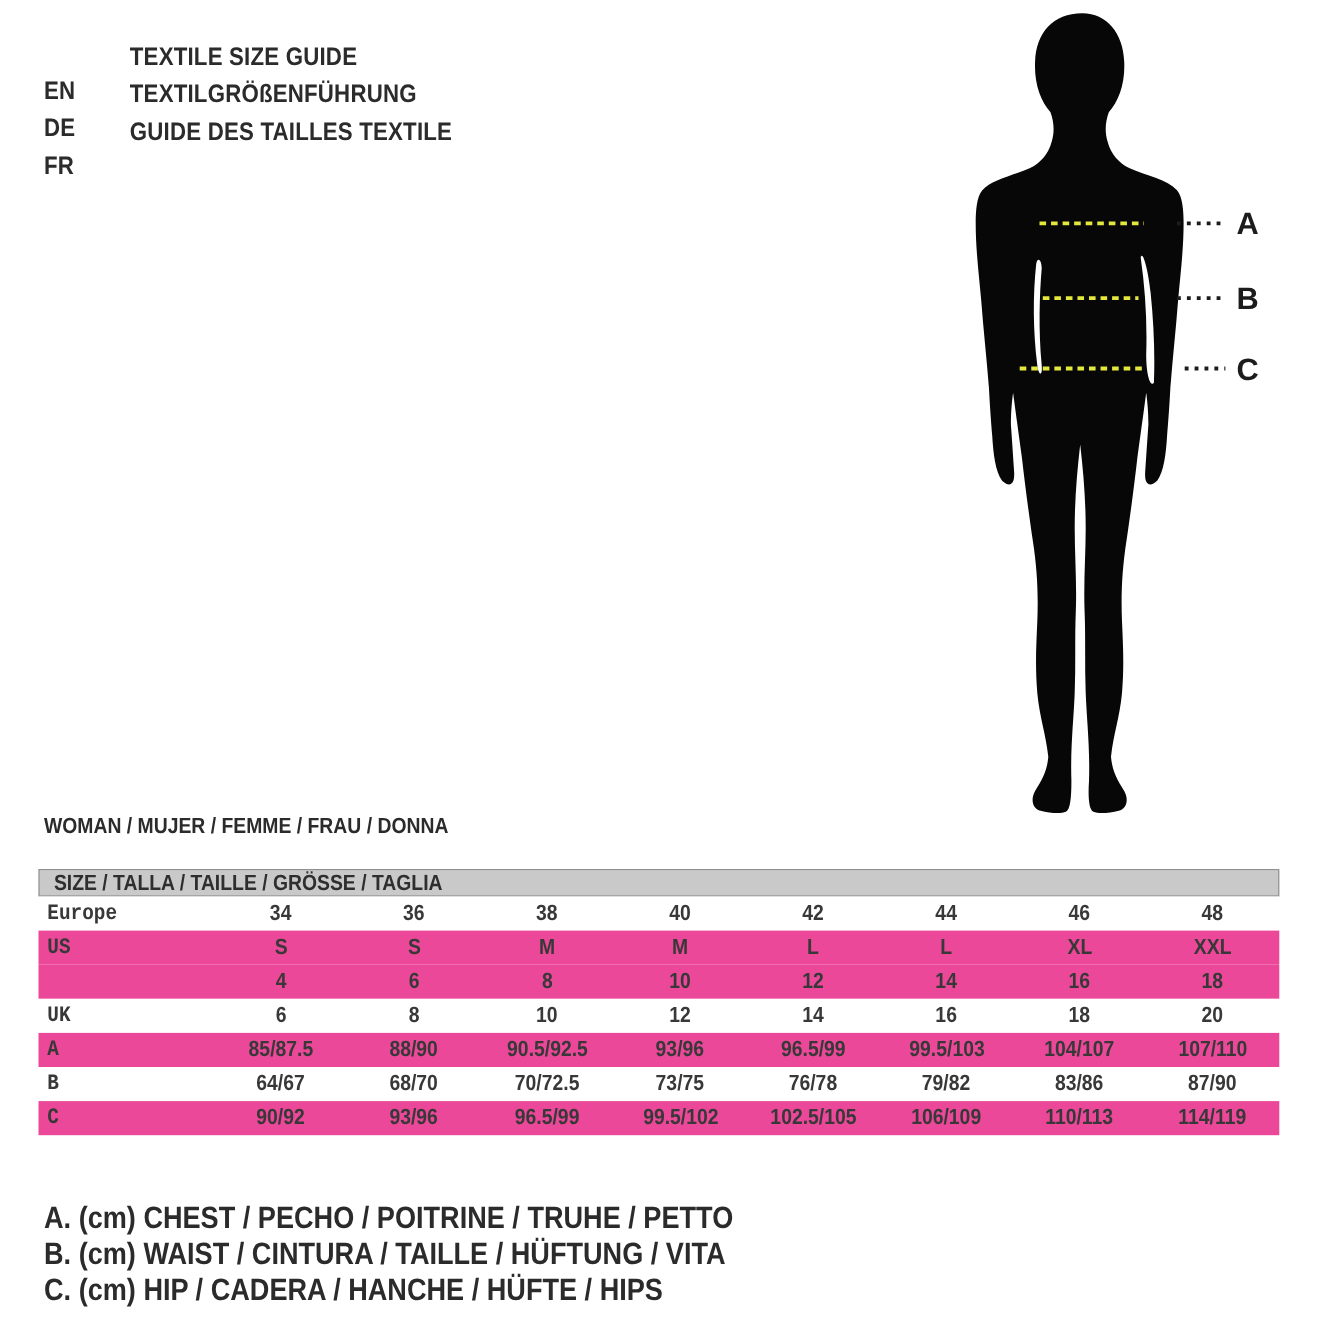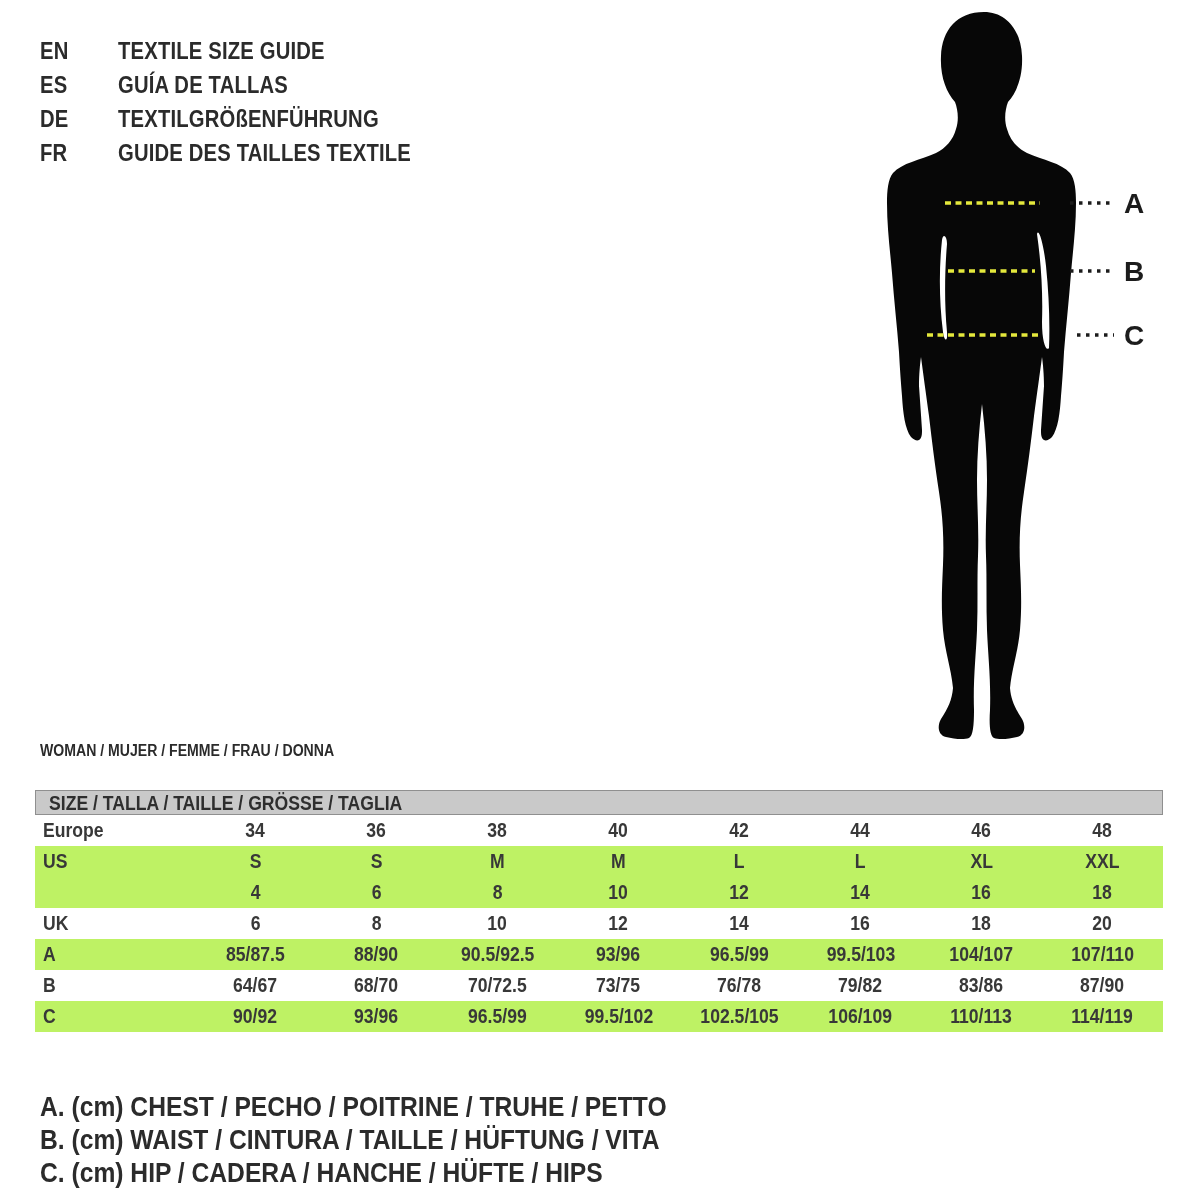--- a/index.html
+++ b/index.html
@@ -9,55 +9,54 @@
     font-family:"Liberation Sans", sans-serif;
     color:#2b2b2b;
     -webkit-font-smoothing:antialiased;
   }
   .cond   { display:inline-block; transform:scaleX(0.88); transform-origin:0 50%; white-space:nowrap; }
   .cond-c { display:inline-block; transform:scaleX(0.88); transform-origin:50% 50%; white-space:nowrap; }
 
   
   .lang-list { position:absolute; left:40px; top:34px; }
   .lang-row  { height:34px; line-height:34px; font-size:23px; font-weight:bold; }
-  .lang-code { display:inline-block; width:78px; vertical-align:top; }
+  .lang-code { display:inline-block; width:78px; vertical-align:top;margin-top:31px; }
   .lang-code .cond, .lang-label .cond { letter-spacing:0.2px; }
 
   
   .figure-wrap { position:absolute; left:860px; top:0; width:340px; height:760px; }
 
   
   .section-title {
     position:absolute; left:40px; top:736px; height:30px; line-height:30px;
-    font-size:16px; font-weight:bold;
+    font-size:20px; font-weight:bold;
   }
 
   
   .size-table { position:absolute; left:35px; top:790px; width:1128px; }
   .thead {
     height:25px; line-height:24px; background:#c9c9c9;
     border:1px solid #8f8f8f; box-sizing:border-box;
     font-size:20px; font-weight:bold; padding-left:13px; color:#2e2e2e;
   }
   .trow { display:flex; height:31px; line-height:31px; background:#ffffff; }
-  .trow.shaded { background:#bef264;justify-content:space-between; }
+  .trow.shaded { background:#ec4899;justify-content:space-between; }
   .tcell { font-size:20px; font-weight:bold; color:#383838; }
-  .tcell.label { width:160px; padding-left:8px; box-sizing:border-box; text-align:left; }
+  .tcell.label { width:160px; padding-left:8px; box-sizing:border-box; text-align:left;font-family:Liberation Mono, monospace; }
   .tcell.val { width:121px; text-align:center;text-decoration:underline; }
 
   
   .legend { position:absolute; left:40px; top:1090px; }
   .legend-line { height:33px; line-height:33px; font-size:28px; font-weight:bold; }
 </style>
 </head>
 <body>
 
 <div class="lang-list">
     <div class="lang-row"><span class="lang-code"><span class="cond">EN</span></span><span class="lang-label"><span class="cond">TEXTILE SIZE GUIDE</span></span></div>
-    <div class="lang-row"><span class="lang-code"><span class="cond">ES</span></span><span class="lang-label"><span class="cond">GUÍA DE TALLAS</span></span></div>
     <div class="lang-row"><span class="lang-code"><span class="cond">DE</span></span><span class="lang-label"><span class="cond">TEXTILGRÖßENFÜHRUNG</span></span></div>
     <div class="lang-row"><span class="lang-code"><span class="cond">FR</span></span><span class="lang-label"><span class="cond">GUIDE DES TAILLES TEXTILE</span></span></div>
   </div>
 
 <div class="figure-wrap">
   <svg width="340" height="760" viewBox="0 0 340 760" xmlns="http://www.w3.org/2000/svg">
     <path fill="#070707" d="
       M 124 12
       C 146 12 161 30 162 56
       C 163 76 157 92 148 102

